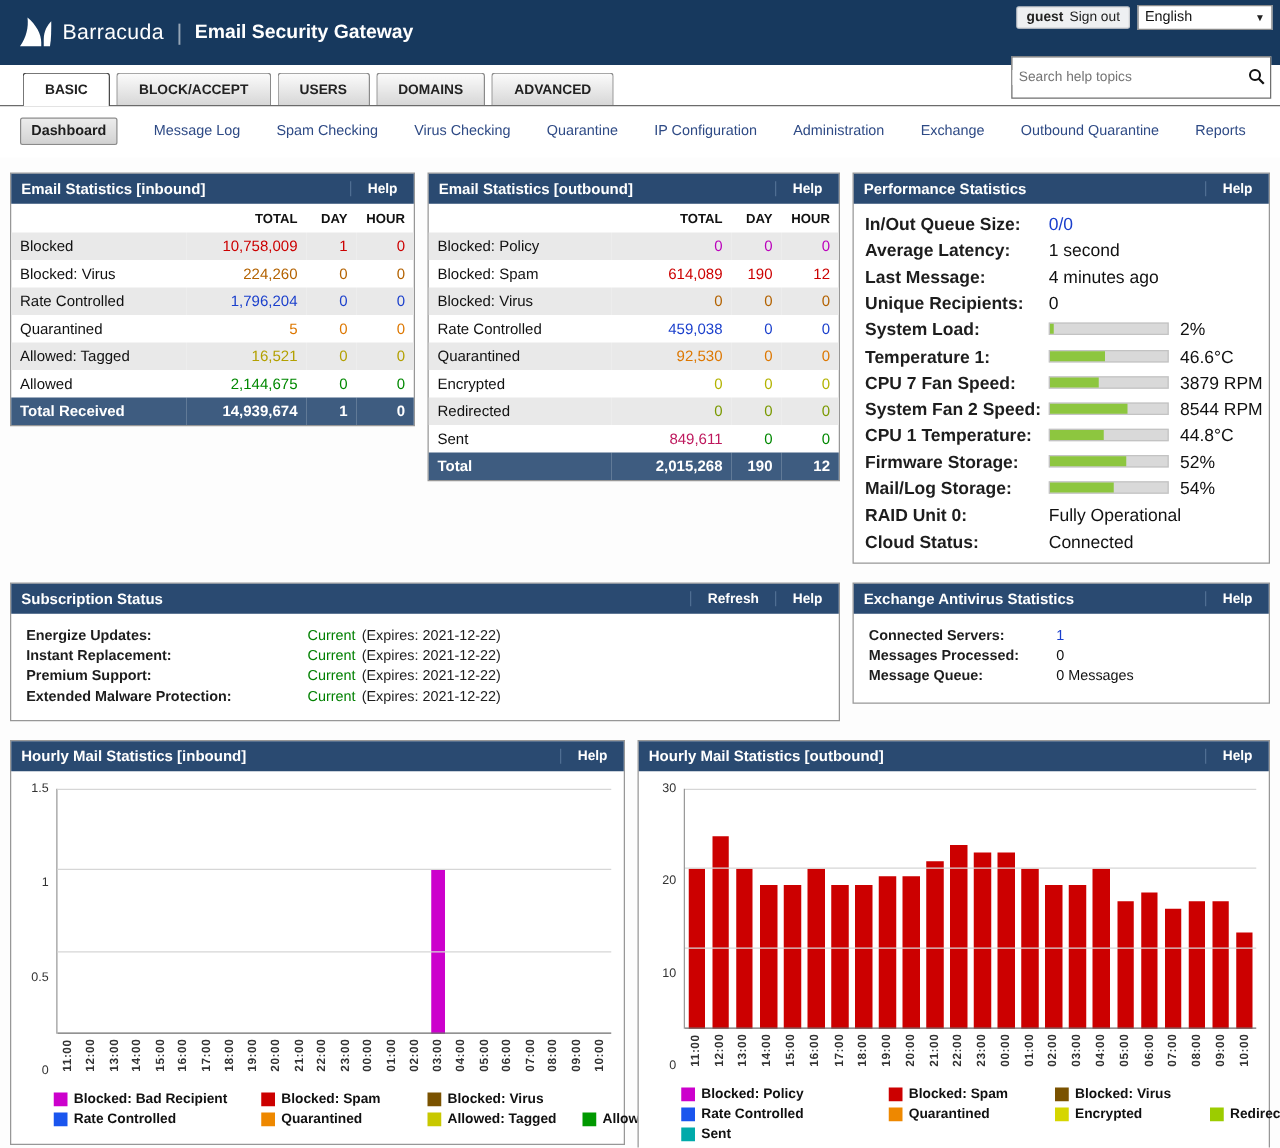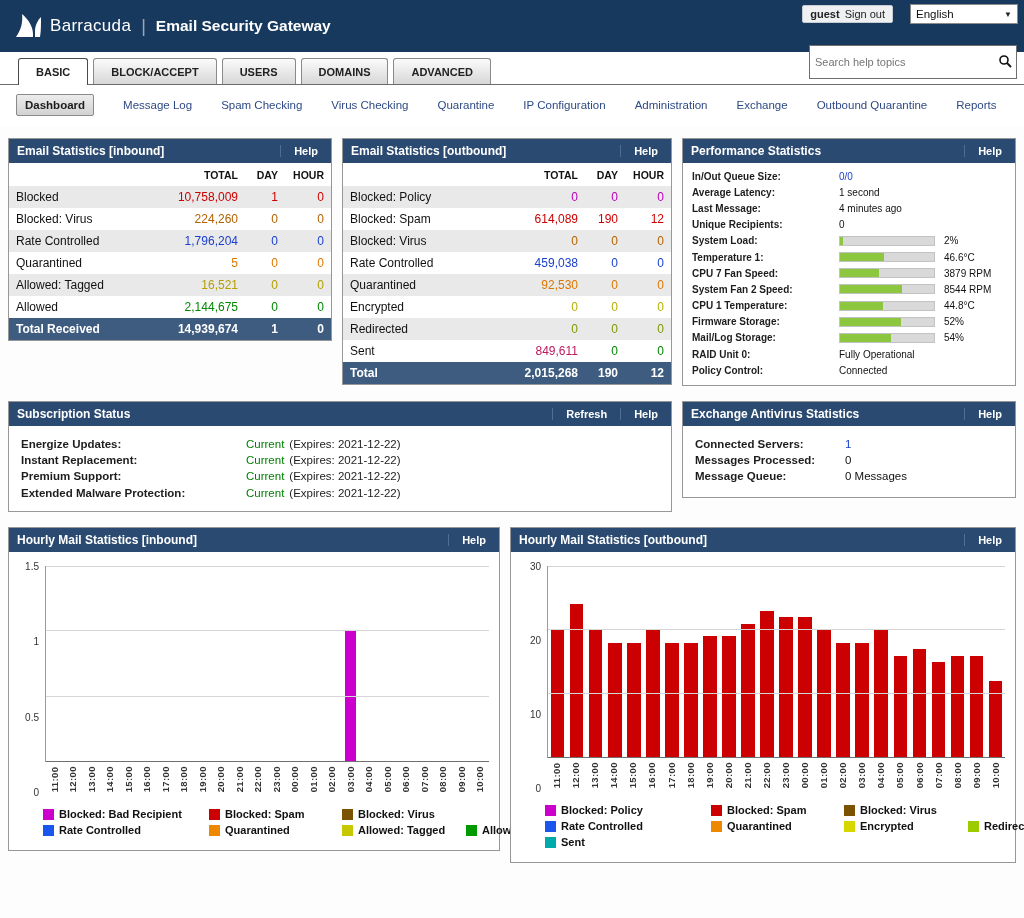--- a/index.html
+++ b/index.html
@@ -6,21 +6,21 @@
   html,body { width:1024px; height:918px; overflow:hidden; }
   body { font-family:"Liberation Sans", sans-serif; background:#fdfdfd; color:#111; position:relative; }
 
   
   .topbar { height:52px; background:#17395e; position:relative; display:flex; align-items:center; padding-left:14px; }
   .brand { display:flex; align-items:center; gap:8px; color:#fff; }
   .logo { display:flex; align-items:center; }
   .brand-name { font-size:17px; letter-spacing:.3px; }
   .brand-divider { opacity:.55; font-size:18px; margin:0 2px; }
   .product-name { font-size:15.5px; font-weight:bold; }
-  .session { position:absolute; top:4px; right:6px; display:flex; align-items:center; gap:17px;text-align:right; }
+  .session { position:absolute; top:4px; right:6px; display:flex; align-items:center; gap:6px;text-align:right; }
   .user-chip { background:#eef0f2; border:1px solid #c9ccd0; border-radius:2px; padding:2px 7px; font-size:11px; color:#222; display:flex; gap:5px; align-items:center; }
   .user-chip b { font-weight:bold; }
   .user-chip a { color:#222; text-decoration:none; cursor:pointer; }
   .lang-select { background:#fff; border:1px solid #8a8a8a; width:108px; height:20px; display:flex; align-items:center; justify-content:space-between; padding:0 5px; font-size:11.5px; cursor:pointer; }
   .lang-select .caret { font-size:8px; color:#222; }
 
   
   .tabrow { background:#fff; border-bottom:1px solid #6b6b6b; display:flex; align-items:flex-end; padding:6px 0 0 18px; position:relative; height:33px; }
   .tab { font-size:11px; font-weight:bold; color:#222; background:linear-gradient(#fbfbfb,#d7d7d7); border:1px solid #8a8a8a; border-bottom:none; border-radius:3px 3px 0 0; padding:7px 17px 6px; margin-right:5px; cursor:pointer; white-space:nowrap; }
   .tab.active { background:#fff; border-color:#4a4a4a; position:relative; z-index:2; margin-bottom:-1px; padding-bottom:7px; }
@@ -47,21 +47,21 @@
   table.stats .num { text-align:right; white-space:nowrap; }
   table.stats .c-total { width:96px; }
   table.stats .c-day { width:40px; }
   table.stats .c-hour { width:46px; }
   table.stats tbody tr:nth-child(odd) { background:#e9e9e9; }
   table.stats tbody tr.trow-total, table.stats tbody tr.trow-total:nth-child(odd) { background:#3e5c80; }
   tr.trow-total td { color:#fff !important; font-weight:bold; }
 
   
   .perf-body { padding:5px 0 7px; }
-  .perf-row { display:flex; align-items:center; padding:2.6px 9px; font-size:10px; }
+  .perf-row { display:flex; align-items:center; padding:2.6px 9px; font-size:14px; }
   .perf-label { width:147px; font-weight:bold; color:#1d1d1d; flex:none; }
   .perf-bar { width:96px; height:10px; background:#d9d9d9; border:1px solid #c3c3c3; margin-right:9px; flex:none; }
   .perf-fill { display:block; height:100%; background:#8dc63f; }
   .perf-value { color:#111; white-space:nowrap; }
 
   
   .sub-body { padding:9px 12px 10px; }
   .sub-row { padding:2.2px 0; font-size:11.5px; display:flex; }
   .sub-label { width:225px; font-weight:bold; color:#1d1d1d; flex:none; }
   .sub-status { color:#008000; }
@@ -364,21 +364,21 @@
           <span class="perf-bar">
               <span class="perf-fill" style="width: 54%;"></span>
             </span>
           <span class="perf-value">54%</span>
         </div>
         <div class="perf-row">
           <span class="perf-label">RAID Unit 0:</span>
           <span class="perf-value">Fully Operational</span>
         </div>
         <div class="perf-row">
-          <span class="perf-label">Policy Control:</span>
+          <span class="perf-label">Cloud Status:</span>
           <span class="perf-value">Connected</span>
         </div>
       </div>
     </div>
   </div>
 
   <div class="prow">
 
     <div class="panel" style="width:664px">
       <div class="phead">

